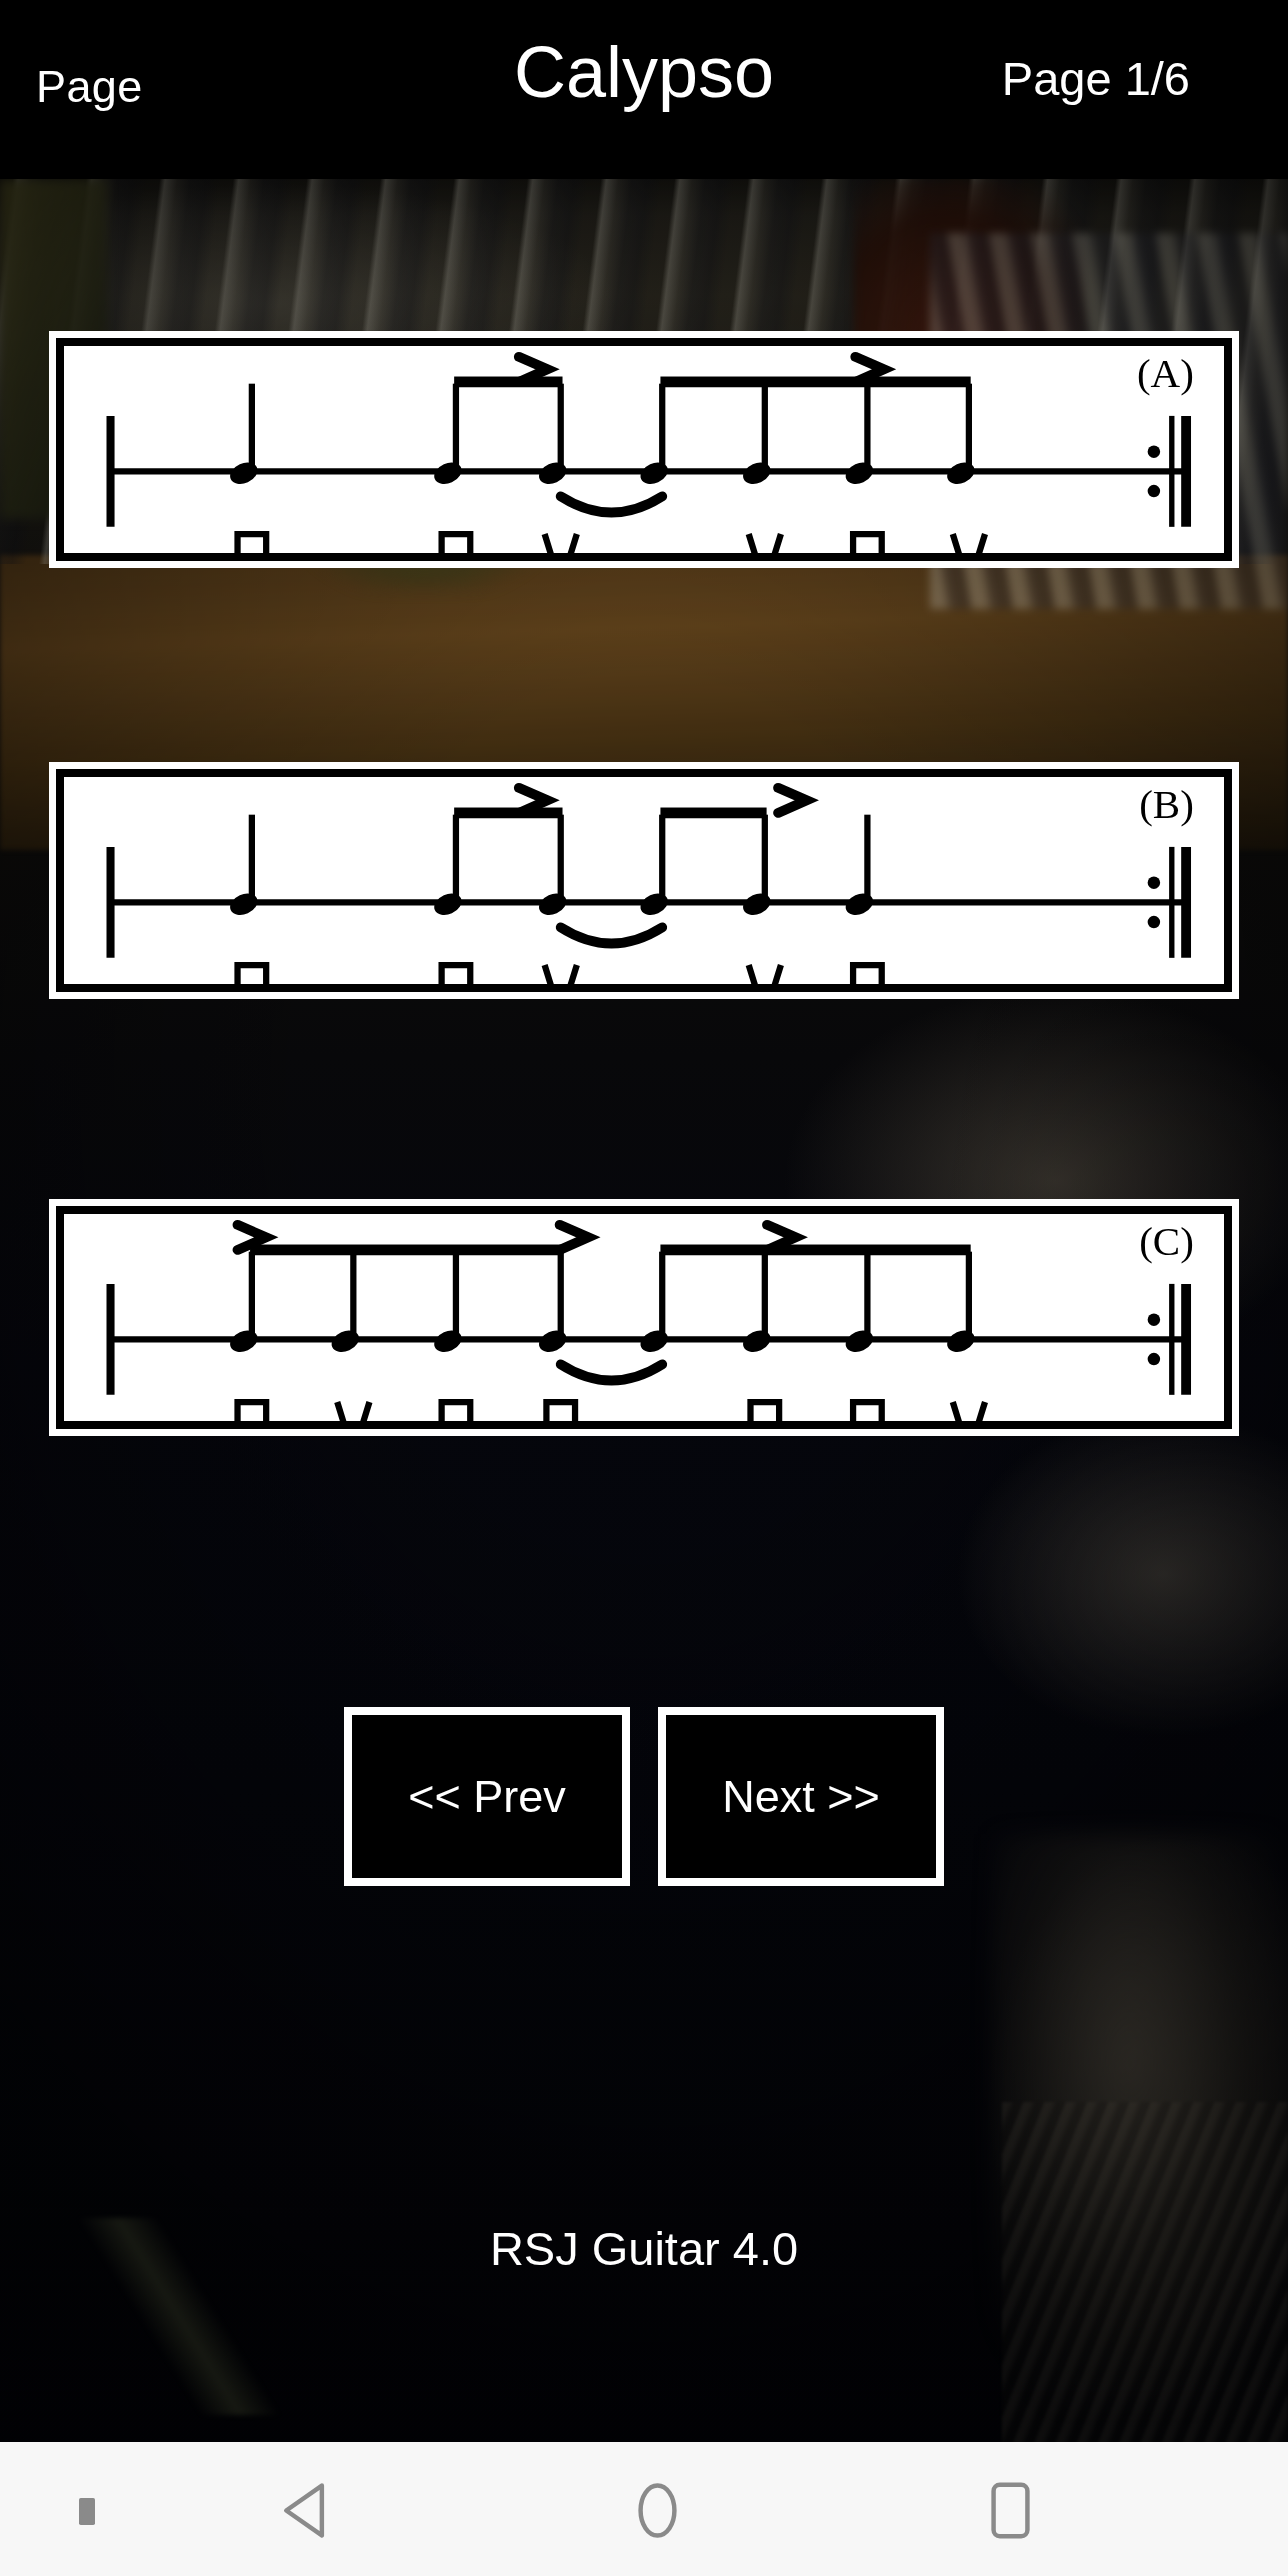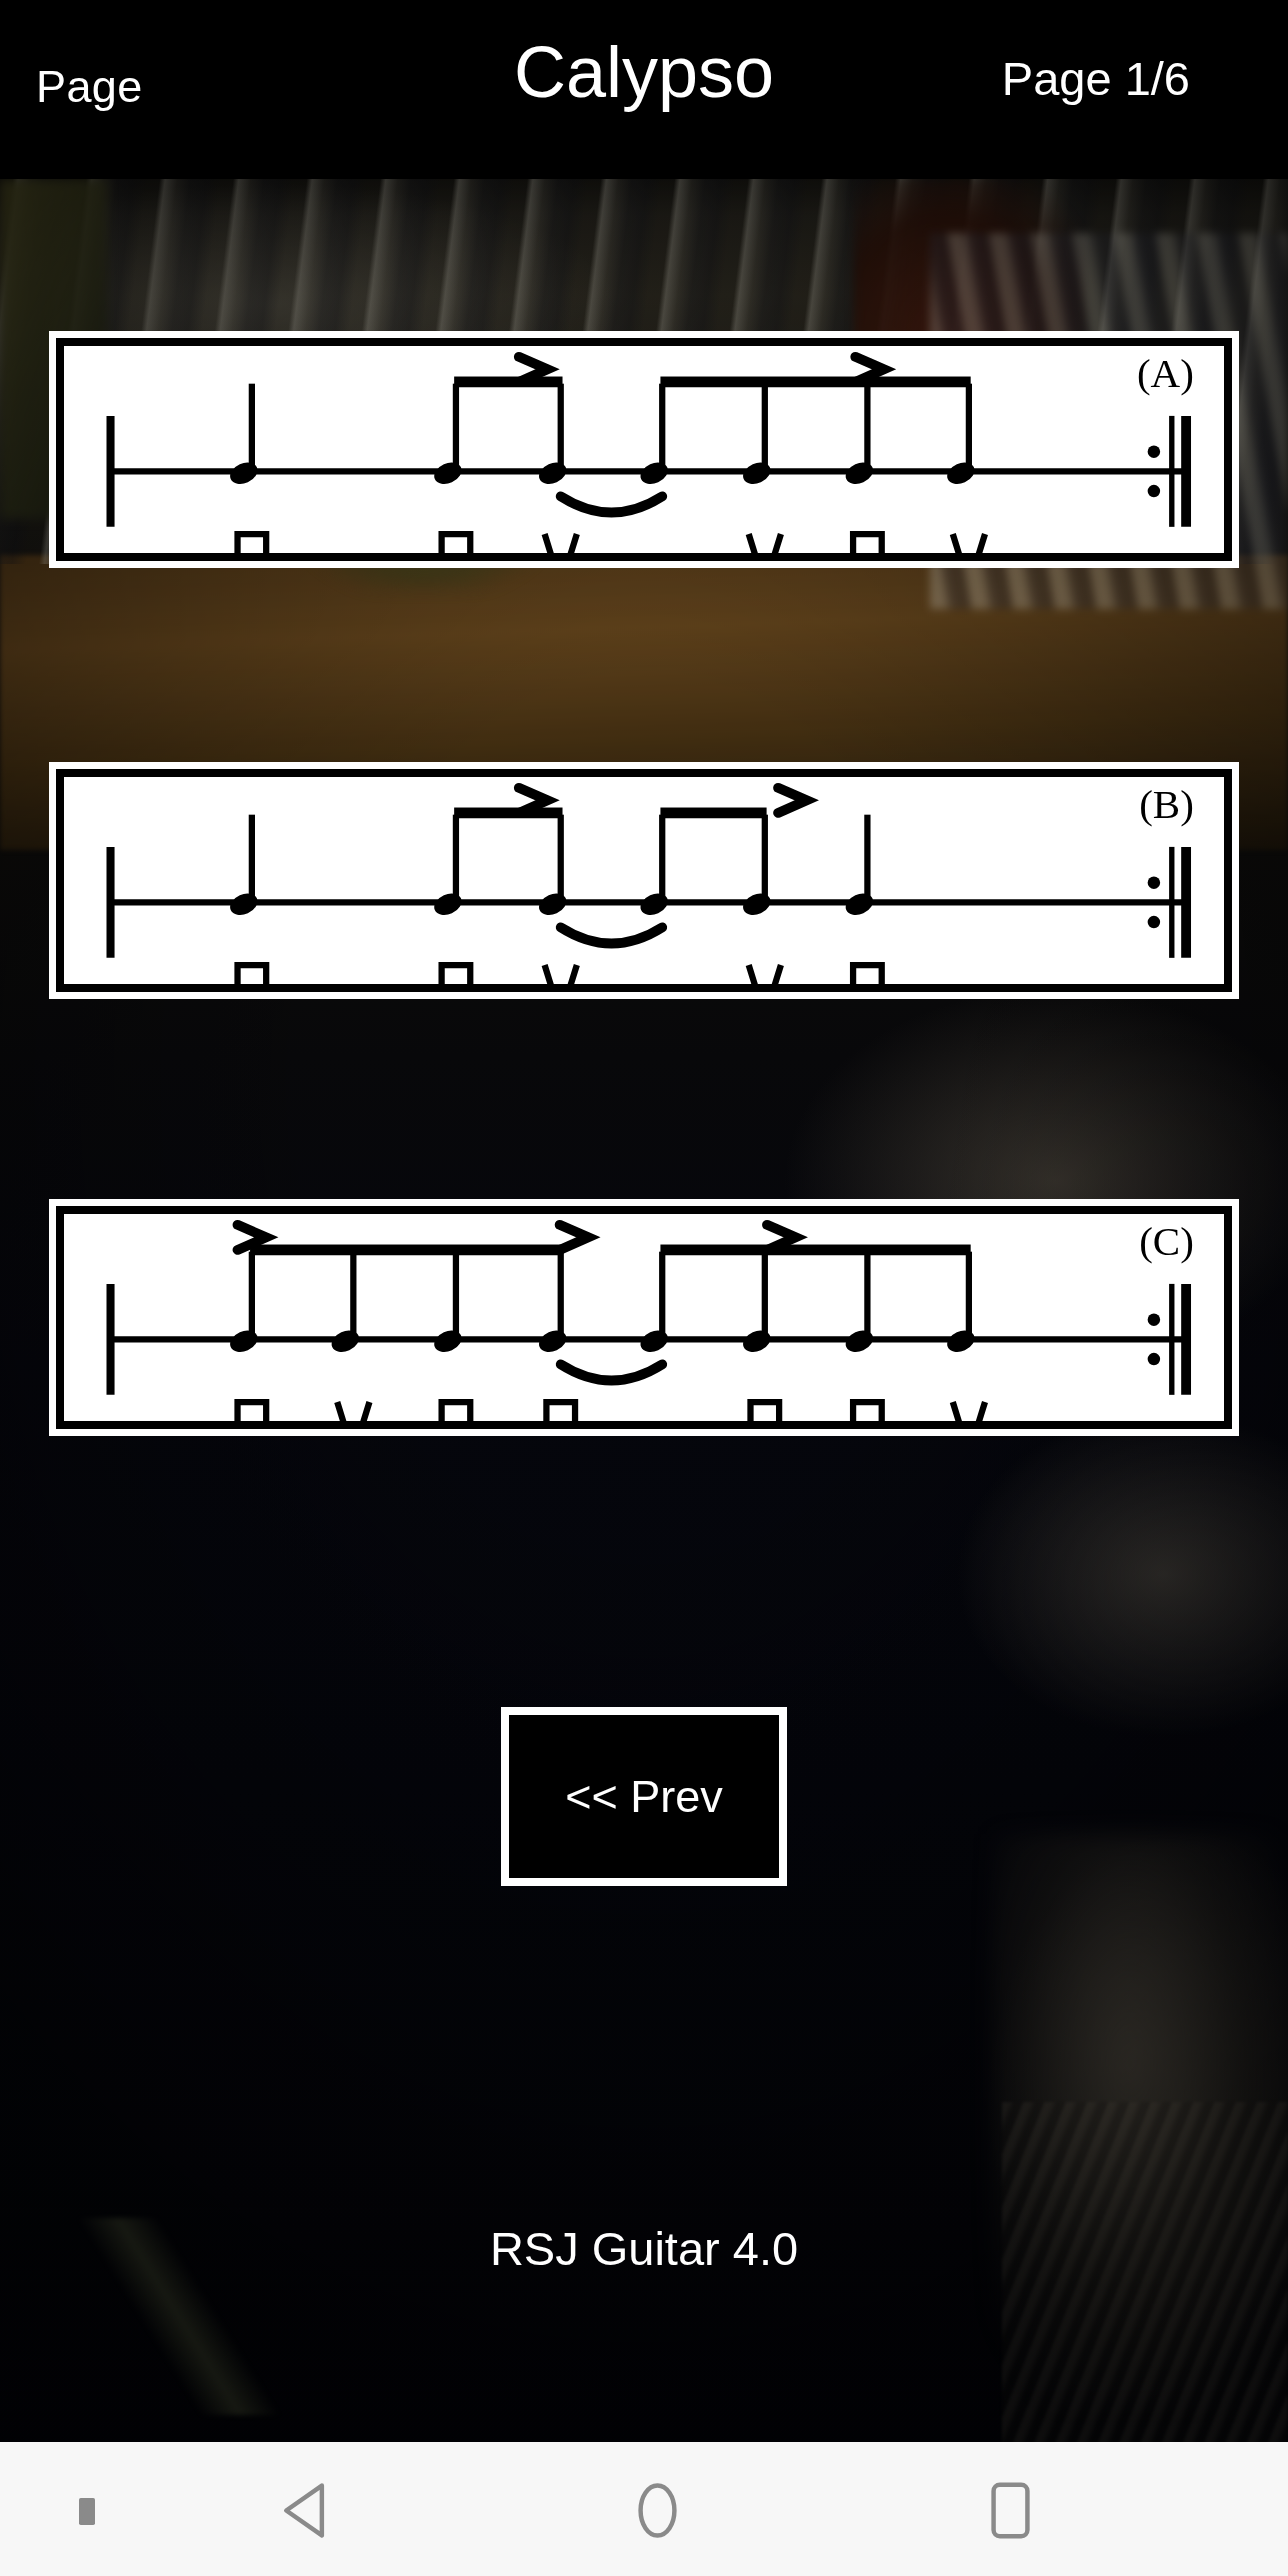--- a/index.html
+++ b/index.html
@@ -328,20 +328,21 @@
             <path d="M 767.1880000000001 268 L 767.1880000000001 210 L 799.1880000000001 210 L 799.1880000000001 268" fill="none" stroke="#000" stroke-width="7" stroke-linejoin="miter"></path>
             <path d="M 881.8384000000001 268 L 881.8384000000001 210 L 913.8384000000001 210 L 913.8384000000001 268" fill="none" stroke="#000" stroke-width="7" stroke-linejoin="miter"></path>
             <path d="M 993.256 210 L 1011.256 268 L 1029.2559999999999 210" fill="none" stroke="#000" stroke-width="7" stroke-linejoin="miter"></path>
           </g>
         </svg>
     </div>
   </div>
 
   <div id="nav-buttons">
     <button class="nav-btn">&lt;&lt; Prev</button>
+    <button class="nav-btn">Next &gt;&gt;</button>
   </div>
 
   <div id="footer-brand">RSJ Guitar 4.0</div>
 
   <div id="system-navbar">
     <div id="sysnav-dot"></div>
     <div id="sysnav-back" class="sysnav-slot">
       <svg width="77" height="57" viewBox="0 0 86 64" aria-hidden="true">
         <path d="M58 4 L18 32 L58 60 Z" fill="none" stroke="#8a8a8a" stroke-width="5" stroke-linejoin="round"></path>
       </svg>

